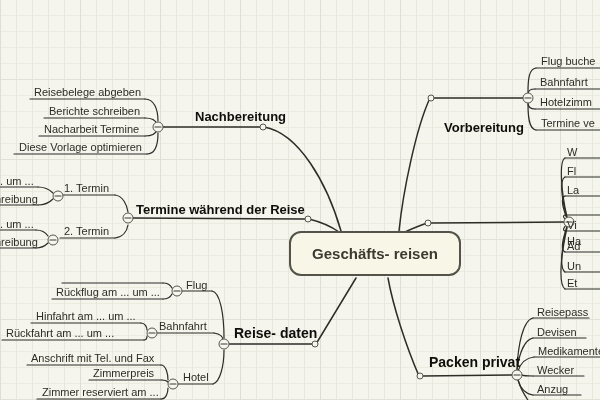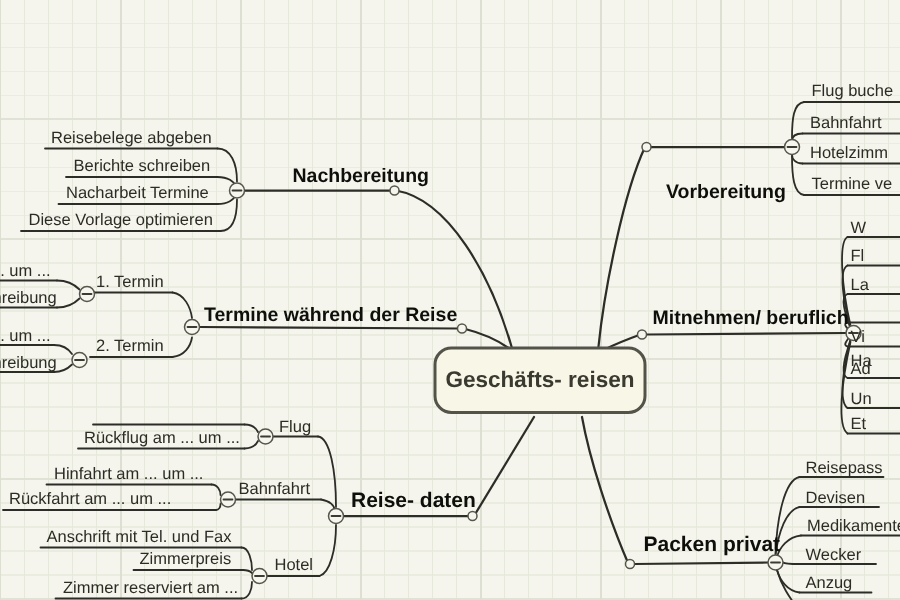--- a/index.html
+++ b/index.html
@@ -16,21 +16,21 @@
   svg.wires{position:absolute;left:0;top:0;}
   svg.wires path{fill:none;stroke:#2d2d27;stroke-width:1.2px;stroke-linecap:round;}
   svg.wires path.thick{stroke-width:1.5px;}
   svg.wires circle.collapse{fill:#f6f6ee;stroke:#55554b;stroke-width:1px;}
   svg.wires path.minus{stroke:#3b3b33;stroke-width:1.2px;}
   svg.wires circle.dot{fill:#f5f5ee;stroke:#55554b;stroke-width:1px;}
   .label{position:absolute;white-space:nowrap;color:#2c2c25;}
   .leaf{font-size:11px;line-height:12px;}
   .main{font-size:13px;line-height:14px;font-weight:bold;color:#0e0e0a;}
   .root-node{
-    position:absolute;left:289px;top:231px;width:142px;height:45px;
+    position:absolute;left:289px;top:231px;width:172px;height:45px;
     background:#f8f6e7;border:2px solid #53534a;border-radius:12px;
     display:flex;align-items:center;justify-content:center;
     font-size:15px;font-weight:bold;color:#3a3a31;box-sizing:border-box;
   }
 </style>
 </head>
 <body>
 
 <div id="stage">
 
@@ -201,21 +201,20 @@
         <path class="minus" d="M514,375 L520,375"></path>
       </g>
   </svg>
 
   <div class="root-node">Geschäfts- reisen</div>
 
   <div class="label main" style="left:167px;top:110px;padding-left:28px;">Nachbereitung</div>
   <div class="label main" style="left:136px;top:203px;">Termine während der Reise</div>
   <div class="label main" style="left:234px;top:326px;font-size:14px;">Reise- daten</div>
   <div class="label main" style="left:444px;top:80px;margin-top:41px;">Vorbereitung</div>
-  <div class="label main" style="left:435px;top:205px;">Mitnehmen/ beruflich</div>
   <div class="label main" style="left:429px;top:355px;font-size:14px;">Packen privat</div>
 
   <div class="label leaf" style="left:34px;top:86px;">Reisebelege abgeben</div>
   <div class="label leaf" style="left:49px;top:105px;">Berichte schreiben</div>
   <div class="label leaf" style="left:44px;top:123px;">Nacharbeit Termine</div>
   <div class="label leaf" style="left:19px;top:141px;">Diese Vorlage optimieren</div>
 
   <div class="label leaf" style="left:64px;top:182px;text-align:right;">1. Termin</div>
   <div class="label leaf" style="left:64px;top:225px;">2. Termin</div>
   <div class="label leaf" style="left:-6px;top:175px;">... um ...</div>

